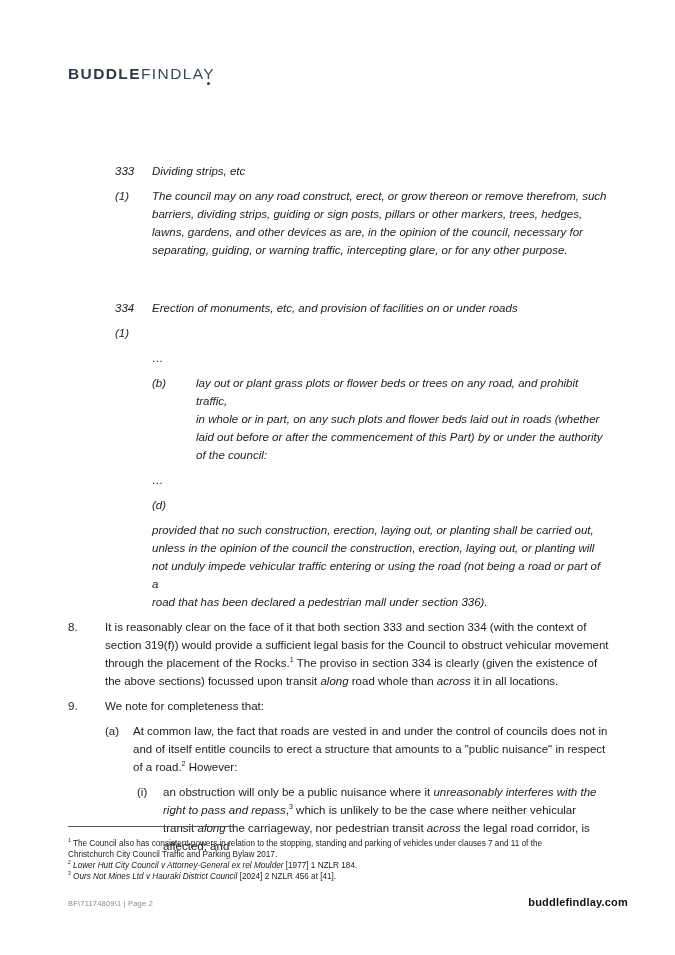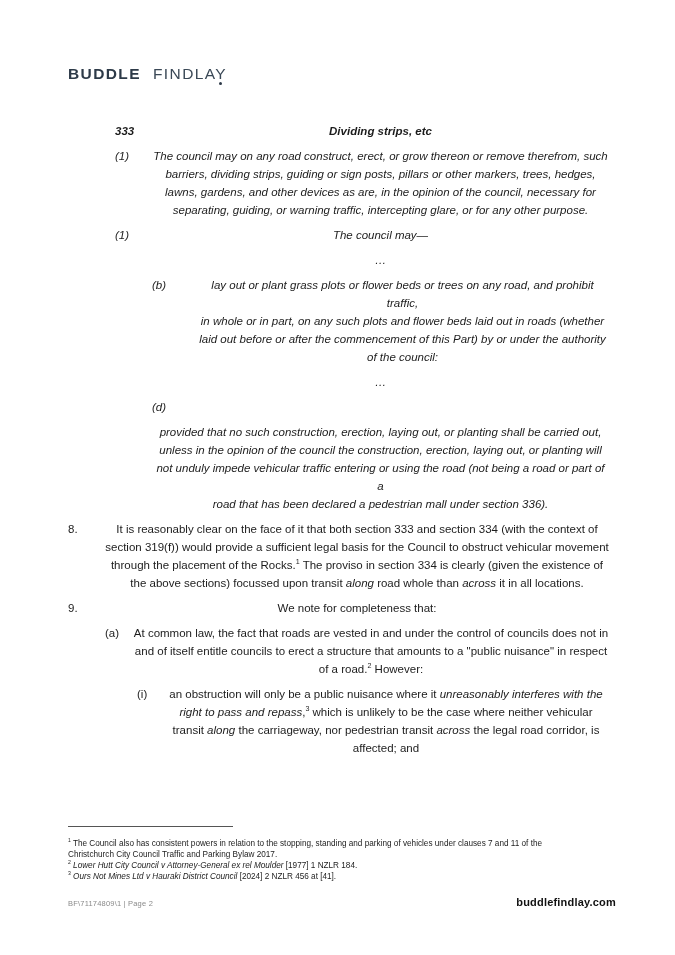--- a/index.html
+++ b/index.html
@@ -17,21 +17,21 @@
   .logo {
     position: absolute;
     left: 68px;
     top: 64px;
     font-size: 15.5px;
     line-height: 19px;
     color: #2d3a48;
     white-space: nowrap;
   }
   .logo .logo-bold { font-weight: 700; letter-spacing: 1.4px; }
-  .logo .logo-light { font-weight: 400; letter-spacing: 1.4px; margin-left: 12px; color: #36455466; color: #3a4856; }
+  .logo .logo-light { font-weight: 400; letter-spacing: 1.4px; margin-left: 0; color: #36455466; color: #3a4856; }
   .logo .logo-dot {
     display: inline-block;
     width: 3px; height: 3px;
     background: #2d3a48;
     border-radius: 50%;
     vertical-align: baseline;
     margin-left: -8px;
     transform: translateY(6px);
   }
 
@@ -39,28 +39,28 @@
   .content {
     position: absolute;
     left: 68px;
     top: 122px;
     width: 541px;
     font-size: 11.5px;
     line-height: 18px;
   }
   .row { display: flex; margin-bottom: 7px; }
   .row .marker { flex: none; }
-  .row .text { flex: 1 1 auto; white-space: pre-line; text-align: center; }
+  .row .text { flex: 1 1 auto; white-space: pre-line; }
 
   
   .q1 { padding-left: 47px; font-style: italic; }
   .q1 .marker { width: 37px; }
   .q2 { padding-left: 84px; font-style: italic; }
   .q2 .marker { width: 44px; }
-  .qh { font-weight: 700; }
+  .qh { font-weight: 400; margin-top: 40px; }
 
   
   .item .marker { width: 37px; }
   .suba { padding-left: 37px; }
   .suba .marker { width: 28px; }
   .subi { padding-left: 69px; }
   .subi .marker { width: 26px; }
 
   .i { font-style: italic; }
   sup { font-size: 0.62em; line-height: 0; }
@@ -81,21 +81,21 @@
     font-size: 8.2px;
     line-height: 11px;
     color: #1c1c1c;
   }
   .footnotes .fn { white-space: pre-line; }
 
   
   .footer {
     position: absolute;
     left: 68px;
-    right: 59px;
+    right: 47px;
     top: 896px;
     display: flex;
     justify-content: space-between;
     align-items: baseline;
   }
   .footer .doc-ref { font-size: 7.5px; color: #8a8a8a; letter-spacing: 0.2px; }
   .footer .site { font-size: 11px; font-weight: 700; color: #111111; letter-spacing: 0.2px; }
 </style>
 </head>
 <body>
@@ -114,24 +114,27 @@
     </div>
 
     <div class="row q1">
       <span class="marker">(1)</span>
       <span class="text">The council may on any road construct, erect, or grow thereon or remove therefrom, such
 barriers, dividing strips, guiding or sign posts, pillars or other markers, trees, hedges,
 lawns, gardens, and other devices as are, in the opinion of the council, necessary for
 separating, guiding, or warning traffic, intercepting glare, or for any other purpose.</span>
     </div>
 
+    <div class="row q1 qh">
+      <span class="marker">334</span>
+      <span class="text">Erection of monuments, etc, and provision of facilities on or under roads</span>
+    </div>
 
     <div class="row q1">
       <span class="marker">(1)</span>
-      <span class="text">The council may—</span>
     </div>
 
     <div class="row q1">
       <span class="marker"></span>
       <span class="text">…</span>
     </div>
 
     <div class="row q2">
       <span class="marker">(b)</span>
       <span class="text">lay out or plant grass plots or flower beds or trees on any road, and prohibit traffic,

